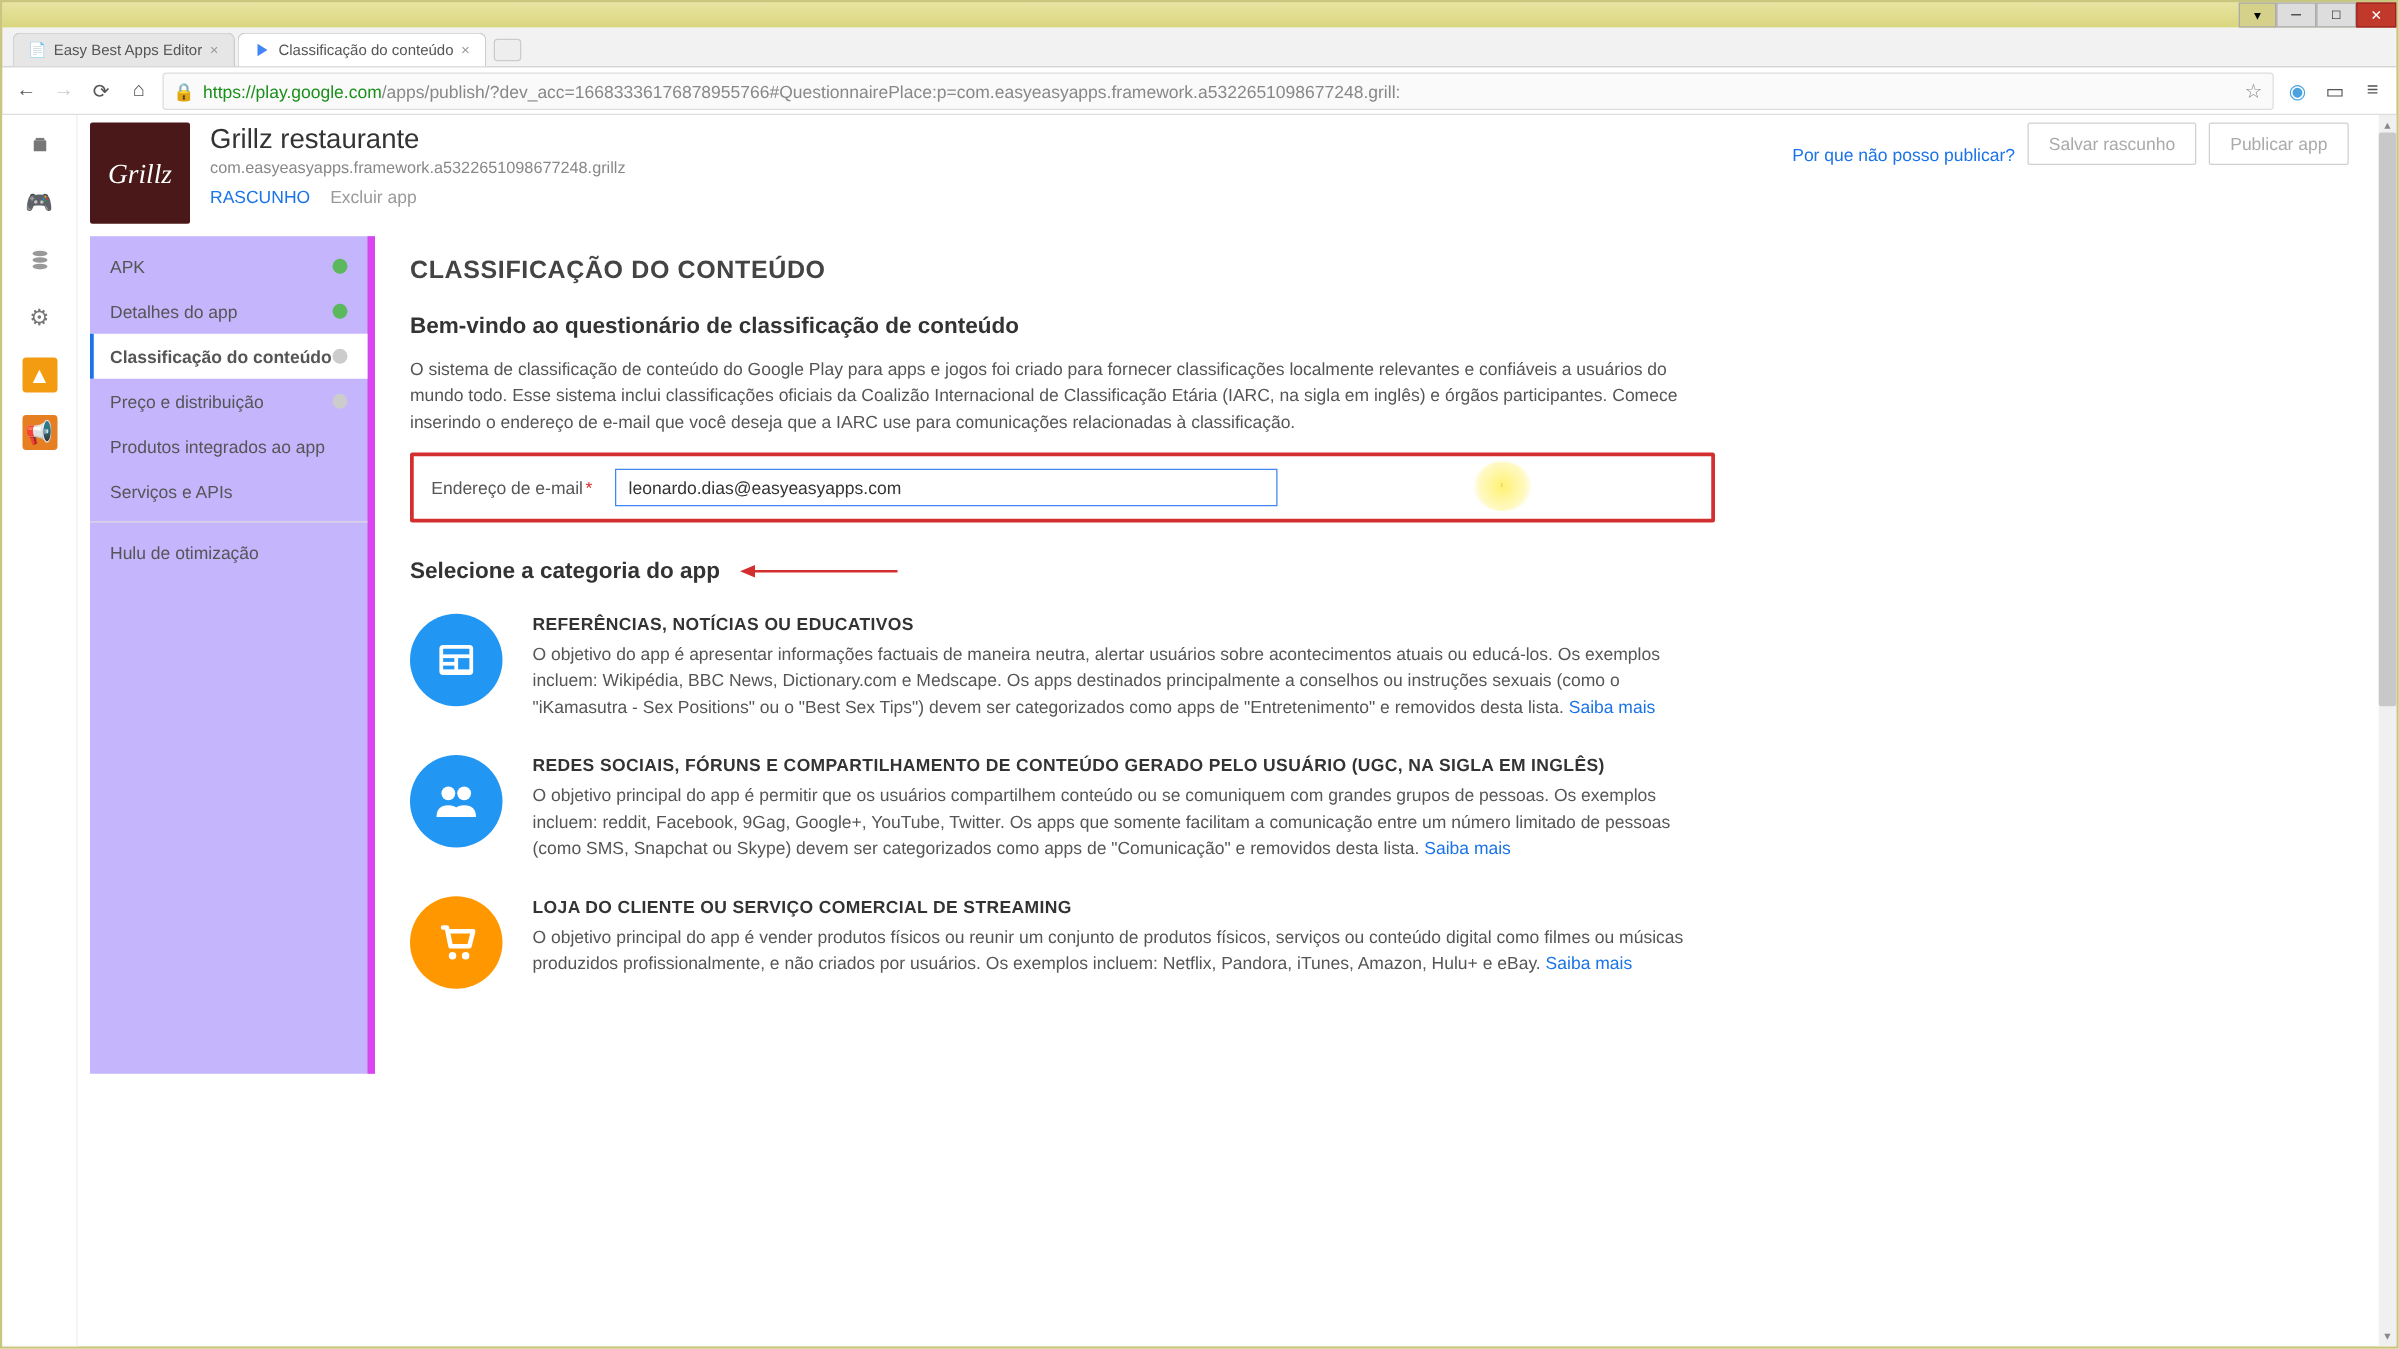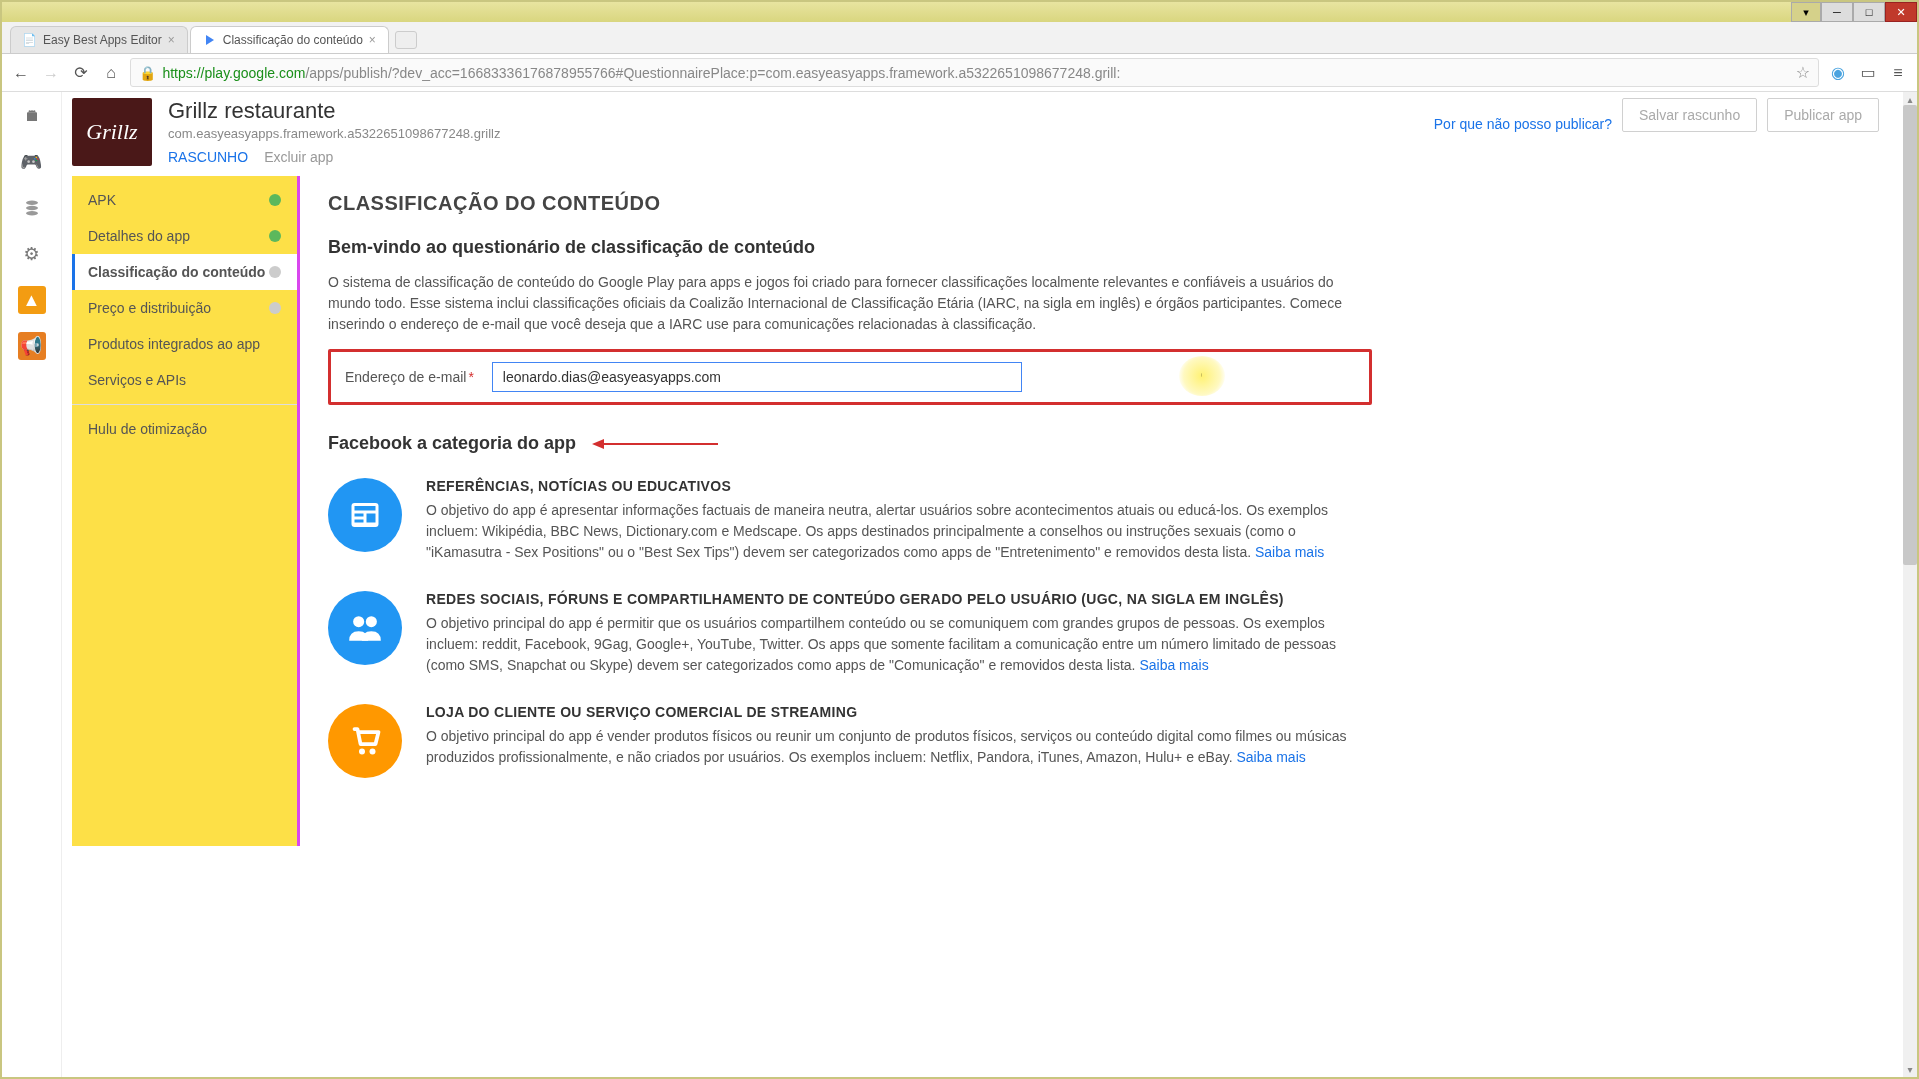--- a/index.html
+++ b/index.html
@@ -29,34 +29,34 @@
 .toolbar .star { margin-left:auto; color:#888; font-size:16px;}
 
 .content-wrap { display:flex; height: calc(100% - 90px); background:#fff; }
 .left-rail { width:60px; background:#fff; border-right:1px solid #eee; display:flex; flex-direction:column; align-items:center; padding-top:10px; gap:18px;}
 .rail-ico { width:28px;height:28px; display:flex; align-items:center; justify-content:center; font-size:18px; color:#777;}
 .rail-ico.warn { background:#f39c12; color:#fff; border-radius:3px;}
 .rail-ico.ann { background:#e67e22; color:#fff; border-radius:3px;}
 
 .main { flex:1; overflow-y:auto; position:relative;}
 .header-row { display:flex; align-items:flex-start; padding:6px 24px 10px 10px; gap:16px;}
-.app-icon { width:80px; height:68px; background:#4a1818; color:#fff; font-family: cursive; display:flex; align-items:center; justify-content:center; font-size:22px; border-radius:2px; font-style:italic;}
+.app-icon { width:80px; height:81px; background:#4a1818; color:#fff; font-family: cursive; display:flex; align-items:center; justify-content:center; font-size:22px; border-radius:2px; font-style:italic;}
 .app-meta { flex:1;}
 .app-title { font-size:22px; color:#333;}
 .app-pkg { font-size:13px; color:#888; margin-top:2px;}
 .app-status-row { display:flex; gap:16px; margin-top:8px; font-size:14px;}
 .app-status-row .draft { color:#1a73e8;}
 .app-status-row .del { color:#999;}
 .header-actions { display:flex; flex-direction:row; align-items:flex-end; gap:10px;}
 .header-actions .why { color:#1a73e8; font-size:14px;}
 .header-actions .btn-row { display:flex; gap:10px;}
 .header-actions button { padding:8px 16px; background:#fff; border:1px solid #d0d0d0; color:#aaa; font-size:14px; border-radius:2px;}
 
 .body-cols { display:flex; gap:0; padding:0 10px;}
-.sidebar { width:228px; background:#fde047; border-right:3px solid #d946ef; padding:6px 0;}
+.sidebar { width:228px; background:#c4b5fd; border-right:6px solid #d946ef; padding:6px 0;}
 .side-item { display:flex; align-items:center; justify-content:space-between; padding:10px 16px; font-size:14px; color:#555; cursor:pointer;}
 .side-item.active { background:#fff; border-left:3px solid #1a73e8; font-weight:bold; padding-left:13px;}
 .side-item .dot { width:12px;height:12px; border-radius:50%; }
 .side-item .dot.green { background:#5cb85c;}
 .side-item .dot.gray { background:#ccc;}
 
 .page { flex:1; padding:16px 28px 40px 28px; max-width:1100px;}
 .page h1 { font-size:20px; color:#444; letter-spacing:0.5px; margin-bottom:22px;}
 .page h2 { font-size:18px; color:#333; font-weight:bold; margin-bottom:14px;}
 .page p.desc { font-size:14px; color:#555; line-height:1.5; margin-bottom:14px;}
@@ -217,21 +217,21 @@
             <input class="email-input" type="text" value="leonardo.dias@easyeasyapps.com" style="">
             <div class="cursor-highlight"></div>
             <svg class="text-cursor" viewBox="0 0 8 20">
                 <line x1="4" y1="0" x2="4" y2="20" stroke="#000" stroke-width="1.5"></line>
                 <line x1="0" y1="0" x2="8" y2="0" stroke="#000"></line>
                 <line x1="0" y1="20" x2="8" y2="20" stroke="#000"></line>
               </svg>
           </div>
 
           <div class="cat-header">
-            <h2>Facebook a categoria do app</h2>
+            <h2>Selecione a categoria do app</h2>
             <svg class="arrow-svg" viewBox="0 0 130 14">
               <line x1="10" y1="7" x2="128" y2="7" stroke="#d32f2f" stroke-width="2"></line>
               <polygon points="2,7 14,2 14,12" fill="#d32f2f"></polygon>
             </svg>
           </div>
 
           <div class="category">
             <div class="cat-icon blue">
               <svg width="36" height="36" viewBox="0 0 24 24" fill="#fff">
                   <rect x="3" y="4" width="18" height="16" rx="2" fill="#fff"></rect>

